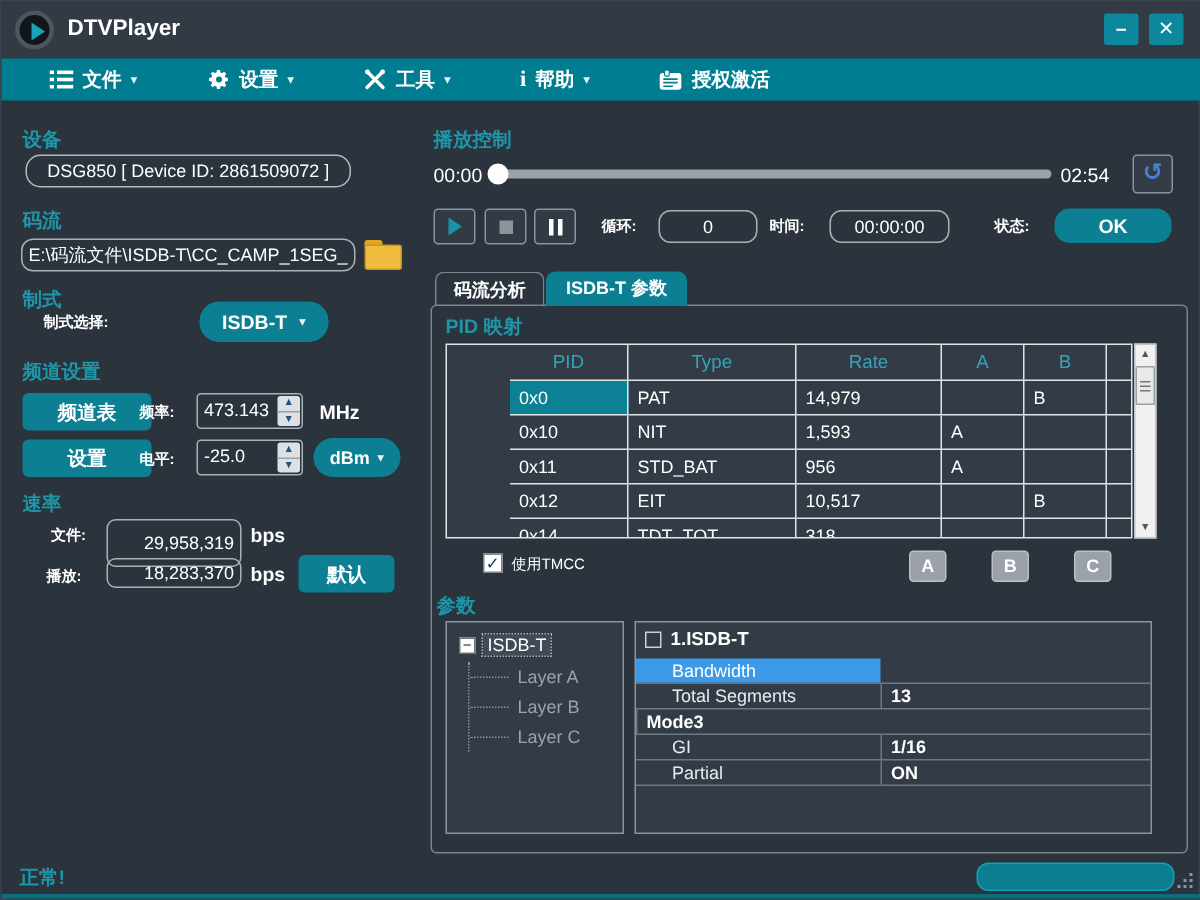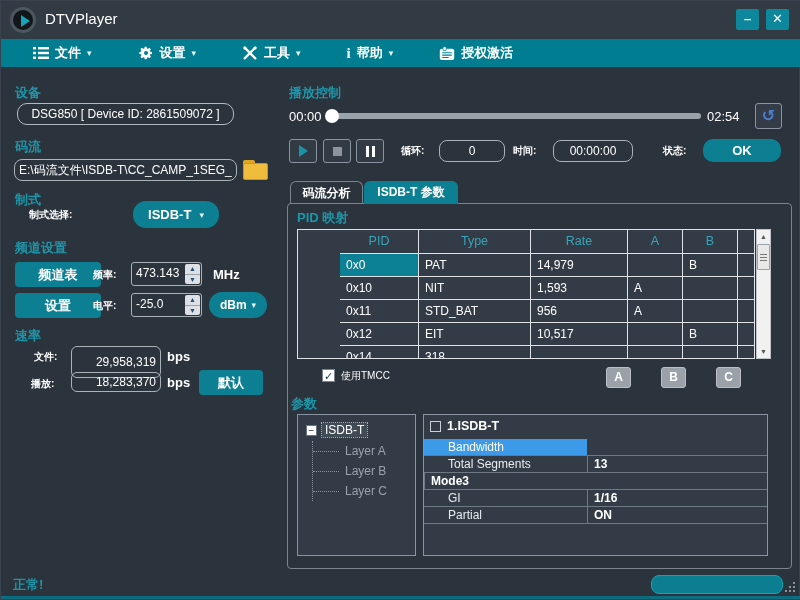--- a/index.html
+++ b/index.html
@@ -6,21 +6,21 @@
   html,body { width:800px; height:600px; overflow:hidden; }
   body { font-family:"Liberation Sans","DejaVu Sans",sans-serif; background:#2b333c; position:relative; }
   .window { position:absolute; inset:0; background:#2b333c; border:1px solid #3a434d; }
 
   
   .titlebar { position:absolute; left:0; top:0; width:800px; height:38px; background:#323b44; }
   .logo { position:absolute; left:9px; top:6px; width:26px; height:26px; border-radius:50%;
           background:#10161a; border:3px solid #4c565f; }
   .logo .tri { position:absolute; left:8px; top:5px; width:0; height:0;
           border-left:9px solid #17a3b8; border-top:6px solid transparent; border-bottom:6px solid transparent; }
-  .title-text { position:absolute; left:44px; top:9px; color:#fff; font-size:15px; font-weight:normal; }
+  .title-text { position:absolute; left:44px; top:9px; color:#fff; font-size:15px; font-weight:bold; }
   .winbtn { position:absolute; top:8px; width:23px; height:21px; background:#0d879b; color:#fff;
             font-size:13px; font-weight:bold; text-align:center; line-height:20px; border-radius:2px; cursor:default; }
   .btn-min { right:42px; }
   .btn-close { right:12px; }
 
   
   .menubar { position:absolute; left:0; top:38px; width:800px; height:28px; background:#007d91;
              display:flex; align-items:center; padding-left:32px; }
   .menu-item { display:flex; align-items:center; gap:6px; color:#fff; font-weight:bold; font-size:13px; margin-right:46px; }
   .menu-item svg { display:block; }
@@ -314,20 +314,21 @@
     <div class="trow">
       <div>0x12</div>
       <div>EIT</div>
       <div>10,517</div>
       <div></div>
       <div>B</div>
       <div></div>
     </div>
     <div class="trow">
       <div>0x14</div>
+      <div>TDT_TOT</div>
       <div>318</div>
       <div></div>
       <div></div>
       <div></div>
     </div>
   </div>
   <div class="vscroll">
     <div class="arr" style="top:3px;">▲</div>
     <div class="thumb">
         <i></i>

